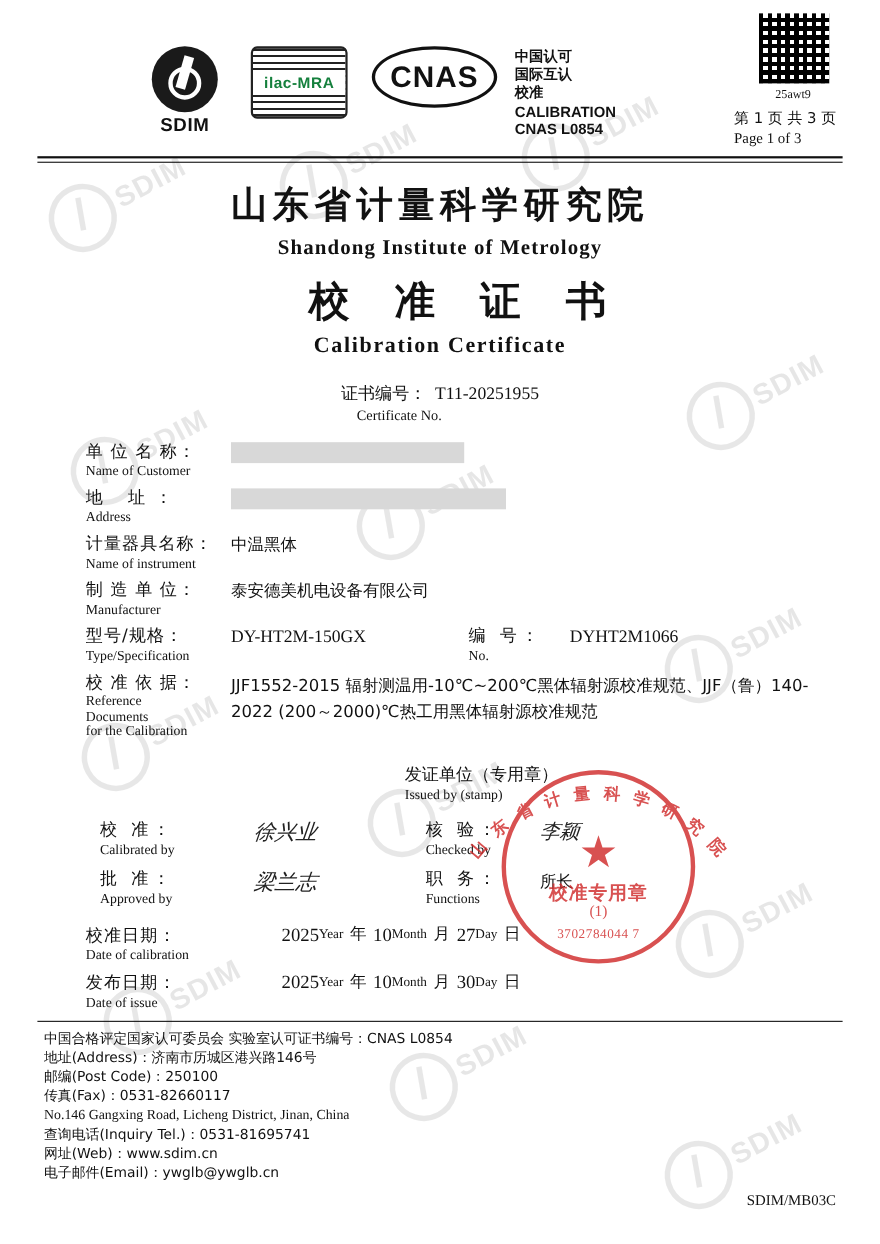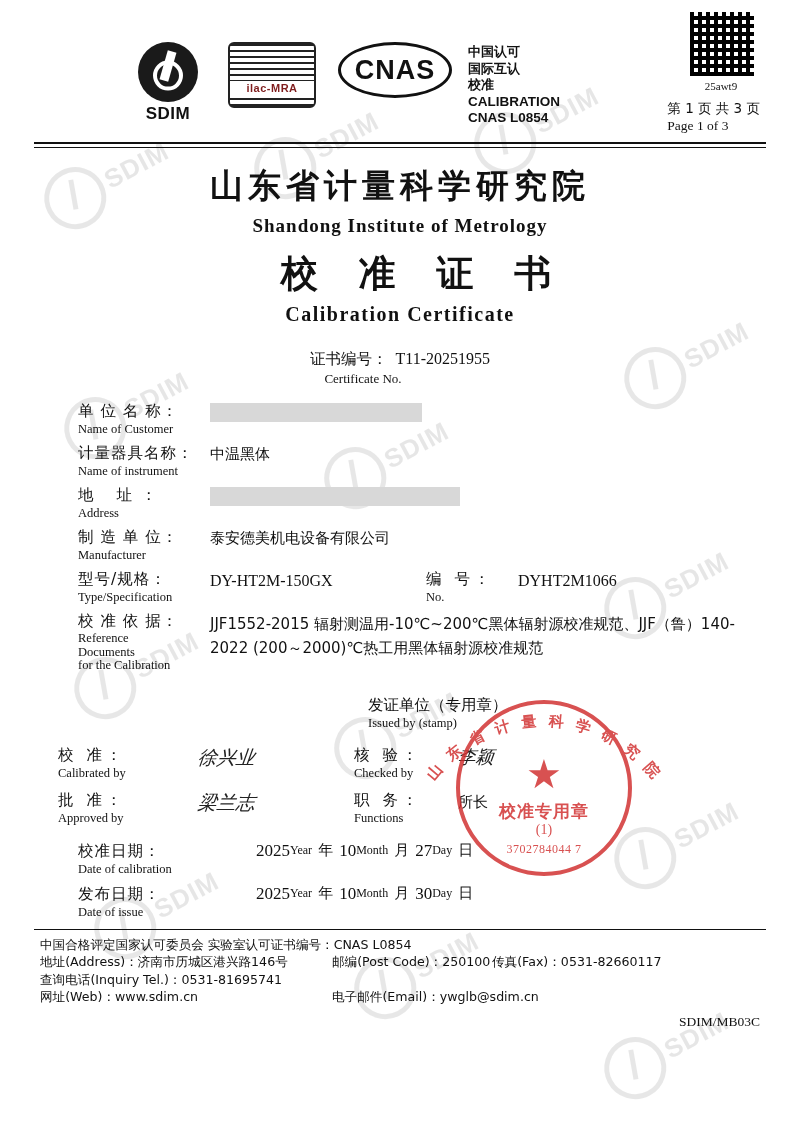--- a/index.html
+++ b/index.html
@@ -83,22 +83,22 @@
     width:92px;margin-left:22px;text-align:center;
   }
   .ilac-mark{
     width:84px;height:62px;border:2px solid #222;border-radius:6px;
     position:relative;overflow:hidden;background:
       repeating-linear-gradient(to bottom,#222 0 2px,#fff 2px 6px);
   }
   .ilac-label{
     position:absolute;left:0;right:0;top:22px;
     font-family:"Liberation Sans", sans-serif;
-    font-weight:bold;font-size:11px;color:#7f1d1d;background:#fff;
-    padding:1px 0;letter-spacing:.5px;margin-top:15px;
+    font-weight:bold;font-size:14px;color:#15803d;background:#fff;
+    padding:1px 0;letter-spacing:.5px;
   }
   .logo-cnas{
     margin-left:18px;text-align:center;width:118px;
   }
   .cnas-mark{
     width:108px;height:50px;border:3px solid #111;border-radius:50%;
     display:flex;align-items:center;justify-content:center;
     font-family:"Liberation Sans", sans-serif;
     font-weight:bold;font-size:27px;letter-spacing:1px;
   }
@@ -227,21 +227,21 @@
   .stamp .num{
     position:absolute;left:0;right:0;top:118px;text-align:center;
     font-family:"Liberation Serif", serif;font-size:14px;color:#d02b2b;
   }
   .stamp .code{
     position:absolute;left:0;right:0;top:138px;text-align:center;
     font-family:"Liberation Serif", serif;font-size:12px;color:#d02b2b;
     letter-spacing:.5px;
   }
 
-  .sign-grid{position:relative;z-index:2;margin-top:14px;padding-left:58px;}
+  .sign-grid{position:relative;z-index:2;margin-top:14px;padding-left:91px;}
   .sign-row{display:flex;align-items:flex-start;margin-bottom:10px;}
   .sig{
     font-family:"DejaVu Sans", sans-serif;
     font-size:19px;color:#222;
     font-style:italic;
     padding-left:8px;
     transform:skewX(-6deg);
   }
   .sig.small{font-size:18px;}
   .col-right{margin-left:30px;display:flex;align-items:flex-start;}
@@ -259,21 +259,21 @@
     position:relative;z-index:2;
     margin:10px 34px 0 34px;border-top:1.5px solid #111;
   }
   .footer{
     position:relative;z-index:2;
     padding:6px 34px 0 40px;
     font-family:"DejaVu Sans", sans-serif;
     font-size:12.6px;line-height:17.5px;
   }
   .footer .en{font-family:"Liberation Serif", serif;font-size:12.6px;}
-  .f-row{display:flex;}
+  .f-row{display:flex;flex-direction:column;}
   .f-a{min-width:292px;}
   .f-b{min-width:160px;}
   .doccode{
     position:relative;z-index:2;text-align:right;
     padding-right:40px;margin-top:8px;
     font-family:"Liberation Serif", serif;font-size:13.5px;
   }
 </style>
 </head>
 <body>
@@ -352,32 +352,32 @@
     <div class="row">
       <div class="lab">
         <span class="cn">单 位 名 称：</span>
         <span class="en">Name of Customer</span>
       </div>
       <div class="val"><span class="redact w1"></span></div>
     </div>
 
     <div class="row">
       <div class="lab">
+        <span class="cn sp4">地    址：</span>
+        <span class="en">Address</span>
+      </div>
+      <div class="val"><span class="redact w2"></span></div>
+    </div>
+
+    <div class="row">
+      <div class="lab">
         <span class="cn">计量器具名称：</span>
         <span class="en">Name of instrument</span>
       </div>
       <div class="val">中温黑体</div>
-    </div>
-
-    <div class="row">
-      <div class="lab">
-        <span class="cn sp4">地    址：</span>
-        <span class="en">Address</span>
-      </div>
-      <div class="val"><span class="redact w2"></span></div>
     </div>
 
     <div class="row">
       <div class="lab">
         <span class="cn">制 造 单 位：</span>
         <span class="en">Manufacturer</span>
       </div>
       <div class="val">泰安德美机电设备有限公司</div>
     </div>
 
@@ -516,23 +516,24 @@
   <div class="footrule"></div>
 
   <div class="footer">
     <div>中国合格评定国家认可委员会 实验室认可证书编号：CNAS L0854</div>
     <div class="f-row">
       <div class="f-a">地址(Address)：济南市历城区港兴路146号</div>
       <div class="f-b">邮编(Post Code)：250100</div>
       <div>传真(Fax)：0531-82660117</div>
     </div>
     <div class="f-row">
+      <div class="f-a en">No.146 Gangxing Road, Licheng District, Jinan, China</div>
       <div>查询电话(Inquiry Tel.)：0531-81695741</div>
     </div>
     <div class="f-row">
       <div class="f-a">网址(Web)：www.sdim.cn</div>
-      <div>电子邮件(Email)：ywglb@sdim.cn</div>
+      <div>电子邮件(Email)：ywglb@ywglb.cn</div>
     </div>
   </div>
 
   <div class="doccode">SDIM/MB03C</div>
 
 </div>
 
 </body></html>

